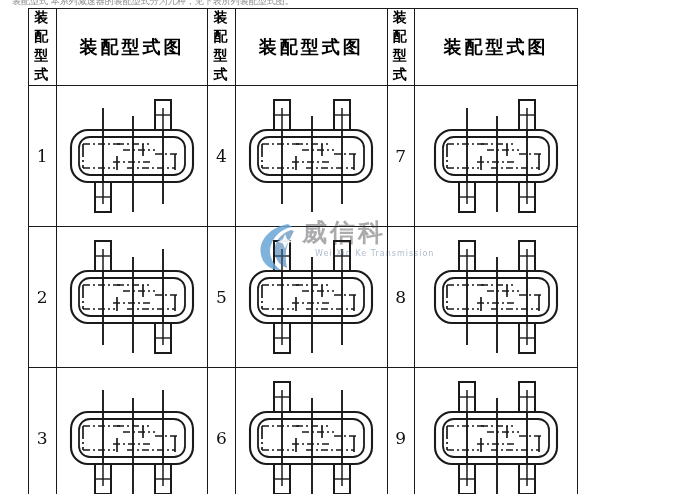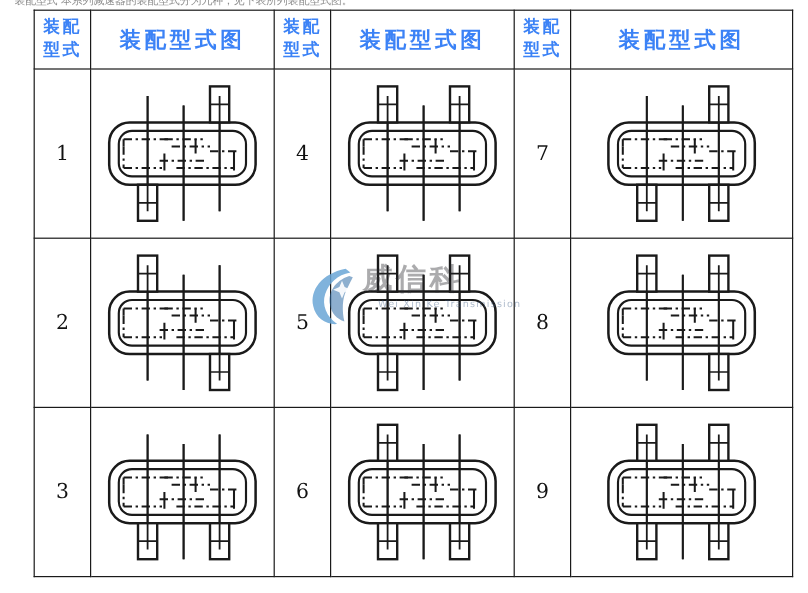--- a/index.html
+++ b/index.html
@@ -3,21 +3,21 @@
 <meta charset="utf-8">
 <title>装配型式表</title>
 <style>
   html,body{margin:0;padding:0;}
   body{
     width:673px;height:494px;
     background:#ffffff;
     font-family:"DejaVu Sans","Liberation Sans",sans-serif;
     overflow:hidden;position:relative;
   }
-  #sheet{position:relative;width:673px;height:494px;background:#fff;}
+  #sheet{position:relative;width:578px;height:494px;background:#fff;}
 
   
   .caption-strip{
     position:absolute;left:12px;top:0px;width:640px;height:7px;
     overflow:hidden;
   }
   .caption-strip span{
     display:block;font-size:9px;line-height:9px;color:#8d8d8d;
     white-space:nowrap;margin-top:-3px;
     font-family:"DejaVu Sans","Liberation Sans",sans-serif;
@@ -31,22 +31,22 @@
   }
   table.spec td{
     border:1px solid #1a1a1a;
     padding:0;margin:0;
     text-align:center;vertical-align:middle;
     background:transparent;
   }
   
   .hdr{
     height:48px;
-    font-size:15px;color:#3b82f6;
-    font-family:Liberation Serif, serif;
+    font-size:15px;color:#000000;
+    font-family:Liberation Mono, monospace;
     font-weight:700;
     letter-spacing:1px;
   }
   .hdr.narrow{font-size:14px;line-height:19px;letter-spacing:2px;}
   .hdr.wide{font-size:18px;letter-spacing:3px;}
   .hdr .l1,.hdr .l2{display:block;}
 
   
   .typenum{
     height:140px;

